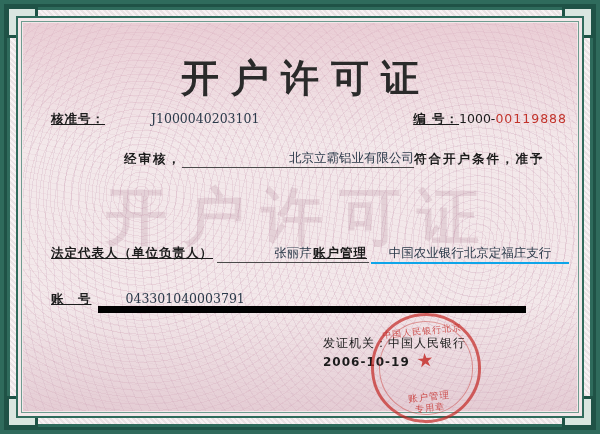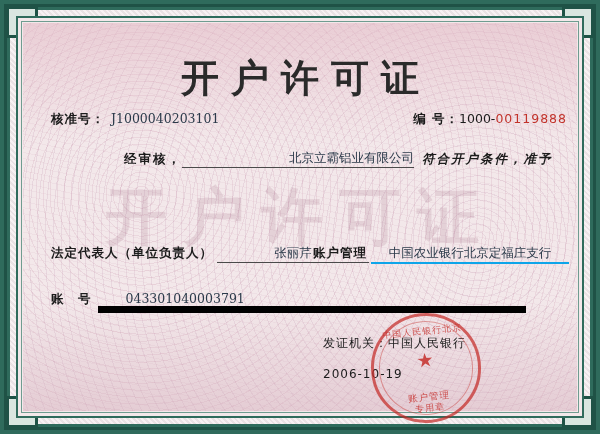--- a/index.html
+++ b/index.html
@@ -144,44 +144,45 @@
     font-weight: bold;
     font-size: 38px;
     letter-spacing: 12px;
     color: #2a2a2a;
     text-indent: 12px;
   }
 
   .row { position: absolute; font-size: 12.5px; color: #1c1c1c;
          font-family: "DejaVu Sans", sans-serif; }
 
-  .lbl { font-weight: bold; letter-spacing: 1px; }
+  .lbl { font-weight: bold; letter-spacing: 1px; text-decoration: underline; }
 
   
   .r-approval { left: 28px; top: 88px; }
   .r-approval .val {
     display: inline-block;
     min-width: 150px;
     padding-left: 6px;
+    margin-left: 40px;
   }
   .r-serial { right: 10px; top: 88px; }
   .serial-num { color: #c2332b; letter-spacing: 1px; }
 
   
   .r-para1 { left: 60px; top: 128px; width: 500px; }
   .r-para1 .seg1 { font-weight: bold; letter-spacing: 2px; margin-left: 41px; }
   .r-para1 .blank {
     display: inline-block;
     width: 232px;
     border-bottom: 1px solid #4a4a4a;
     text-align: right;
     position: relative;
     top: -1px;
   }
-  .r-para1 .seg2 { font-weight: bold; letter-spacing: 2px; margin-left: 8px; font-style: italic; }
+  .r-para1 .seg2 { font-weight: bold; letter-spacing: 2px; margin-left: 0; }
 
   .r-para2 { left: 60px; top: 165px; font-weight: bold; letter-spacing: 2px; }
 
   
   .r-rep { left: 28px; top: 222px; }
   .r-rep .blank {
     display: inline-block;
     width: 152px;
     border-bottom: 1px solid #4a4a4a;
     text-align: center;
@@ -202,21 +203,21 @@
     display: inline-block;
     width: 400px;
     border-bottom: 7px solid #000000;
     text-align: left;
     padding-left: 28px;
     margin-left: 6px;
   }
 
   
   .r-issuer { left: 300px; top: 312px; font-size: 12px; letter-spacing: 1px; }
-  .r-date { left: 300px; top: 344px; font-size: 12px; letter-spacing: 1px; }
+  .r-date { left: 300px; top: 332px; font-size: 12px; letter-spacing: 1px; font-weight: bold; }
 
   
   .hand {
     font-family: "DejaVu Serif", serif;
     font-size: 12.5px;
     color: #2b3a4a;
   }
 
   
   .seal {

